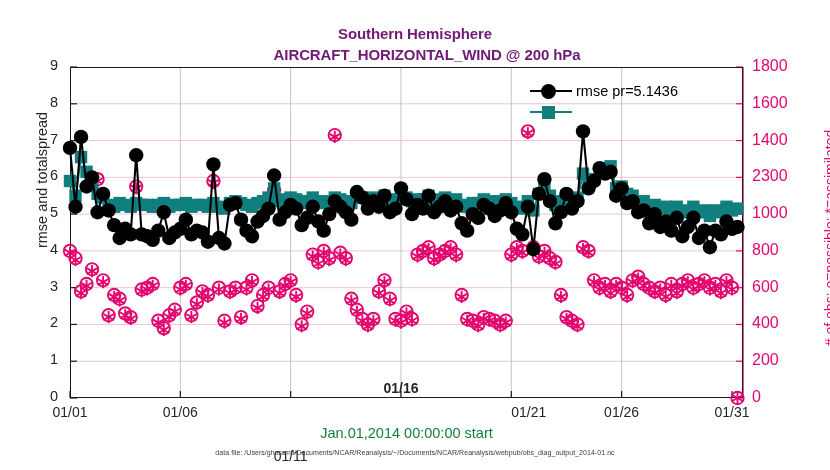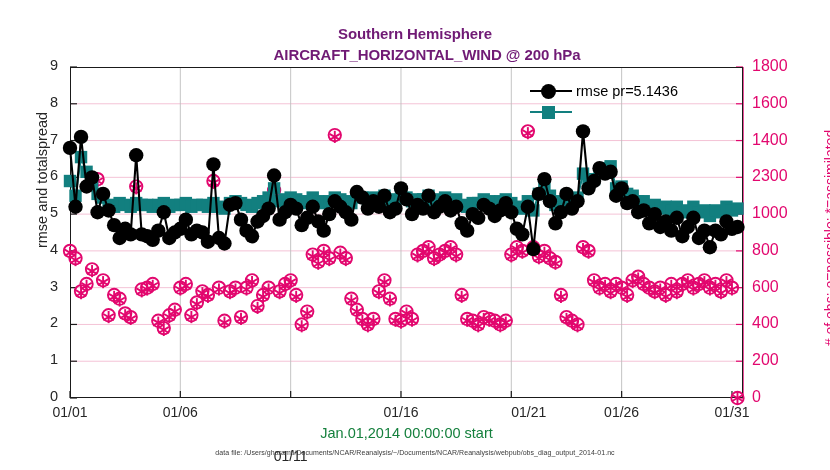--- a/index.html
+++ b/index.html
@@ -965,21 +965,21 @@
       <div class="ytick-right" style="top: 204.111px;">1000</div>
       <div class="ytick-right" style="top: 167.333px;">2300</div>
       <div class="ytick-right" style="top: 130.556px;">1400</div>
       <div class="ytick-right" style="top: 93.7778px;">1600</div>
       <div class="ytick-right" style="top: 57px;">1800</div>
     </div>
   <div id="x-ticks">
       <div class="xtick" style="left: 35px; top: 404px;">01/01</div>
       <div class="xtick" style="left: 145.328px; top: 404px;">01/06</div>
       <div class="xtick" style="left: 255.656px; top: 404px; margin-top: 44px;">01/11</div>
-      <div class="xtick" style="left: 365.984px; top: 404px;">01/16</div>
+      <div class="xtick" style="left: 365.984px; top: 380px; font-weight: bold;">01/16</div>
       <div class="xtick" style="left: 476.311px; top: 404px; text-align: right;">01/21</div>
       <div class="xtick" style="left: 586.639px; top: 404px;">01/26</div>
       <div class="xtick" style="left: 696.967px; top: 404px;">01/31</div>
     </div>
 
   <div class="ylabel-left">rmse and totalspread</div>
   <div class="ylabel-right"># of obs: o=possible; *=assimilated</div>
   <div class="xlabel">Jan.01,2014 00:00:00 start</div>
 
   <div class="legend">

